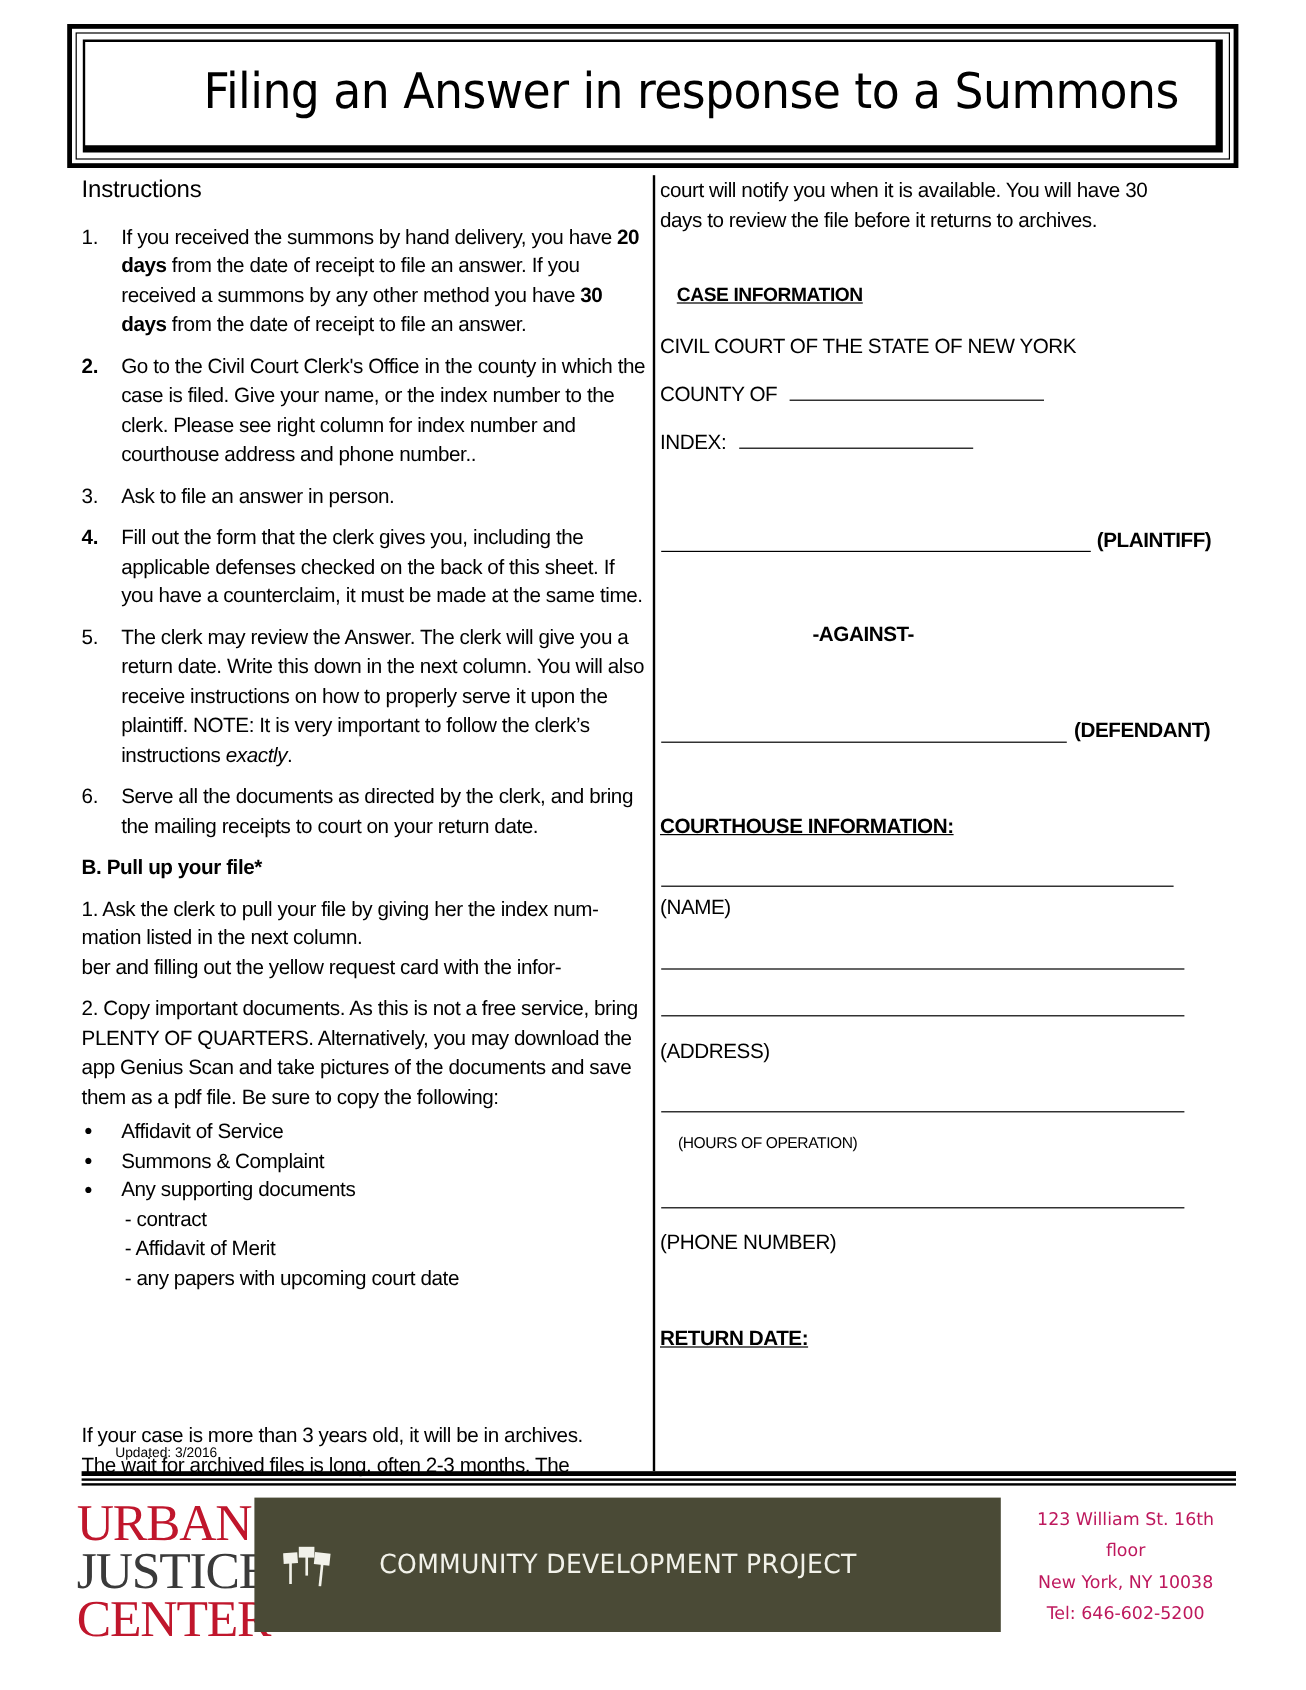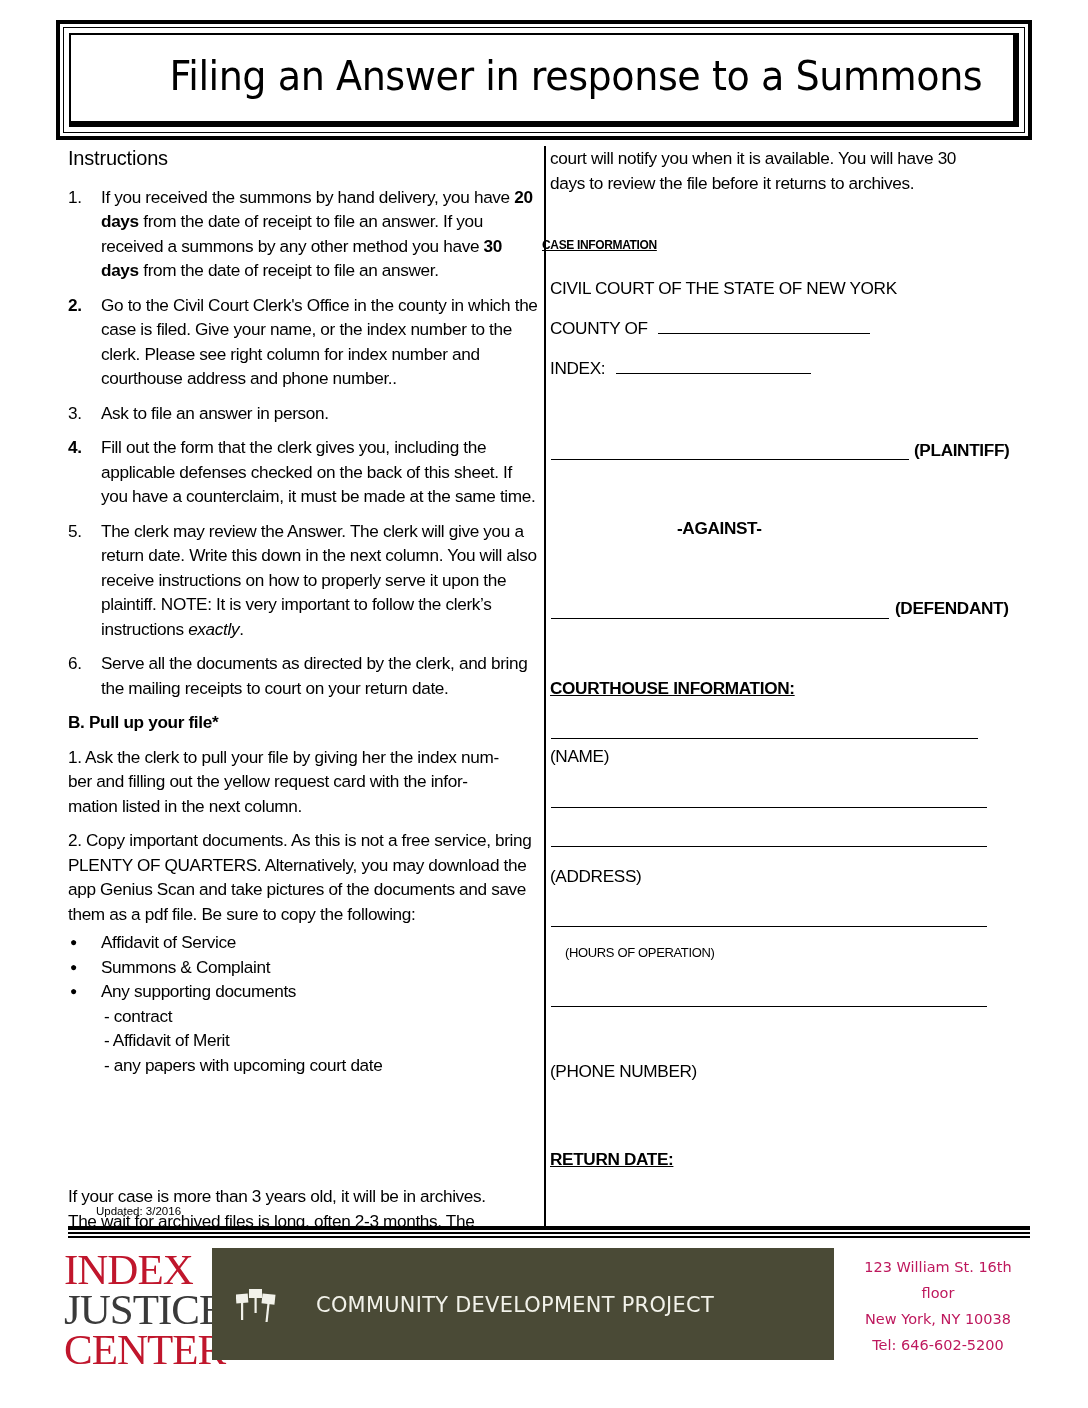--- a/index.html
+++ b/index.html
@@ -106,22 +106,22 @@
 
   <div class="step">
     <div class="step-num">6.</div>
     <div class="step-body">Serve all the documents as directed by the clerk, and bring the mailing receipts to court on your return date.</div>
   </div>
 
   <div class="sub-heading">B. Pull up your file*</div>
 
   <div class="para">
     <div>1. Ask the clerk to pull your file by giving her the index num-</div>
+    <div>mation listed in the next column.</div>
     <div>ber and filling out the yellow request card with the infor-</div>
-    <div>mation listed in the next column.</div>
   </div>
 
   <div class="para" style="margin-bottom:4px;">2. Copy important documents. As this is not a free service, bring PLENTY OF QUARTERS. Alternatively, you may download the app Genius Scan and take pictures of the documents and save them as a pdf file. Be sure to copy the following:</div>
 
   <div class="bullets">
     <div class="bullet">
         <span class="bullet-dot">●</span>
         <span>Affidavit of Service</span>
       </div>
     <div class="bullet">
@@ -142,21 +142,21 @@
     <div>The wait for archived files is long, often 2-3 months. The</div>
   </div>
 </div>
 
 <div class="updated">Updated: 3/2016</div>
 
 <div class="right-col">
   <div class="rc-line" style="width:440px;">court will notify you when it is available. You will have 30 days to review the file before it returns to archives.</div>
 </div>
 
-<div class="abs u-bold" style="left:542px; top:238px; font-size:12px; letter-spacing:-0.35px;">CASE INFORMATION</div>
+<div class="abs u-bold" style="left:564px; top:238px; font-size:16px; letter-spacing:-0.35px;">CASE INFORMATION</div>
 <div class="abs" style="left:550px; top:278px; font-size:17.2px; letter-spacing:-0.35px;">CIVIL COURT OF THE STATE OF NEW YORK</div>
 
 <div class="abs" style="left:550px; top:318px; font-size:17.2px; letter-spacing:-0.35px;">
   <span>COUNTY OF</span>
   <span class="blank" style="width:212px; margin-left:6px;"></span>
 </div>
 
 <div class="abs" style="left:550px; top:358px; font-size:17.2px; letter-spacing:-0.35px;">
   <span>INDEX:</span>
   <span class="blank" style="width:195px; margin-left:6px;"></span>
@@ -176,30 +176,30 @@
 <div class="abs" style="left:550px; top:746px; font-size:17.2px; letter-spacing:-0.35px;">(NAME)</div>
 
 <div class="hrule" style="left:551px; top:807px; width:436px;"></div>
 <div class="hrule" style="left:551px; top:846px; width:436px;"></div>
 <div class="abs" style="left:550px; top:866px; font-size:17.2px; letter-spacing:-0.35px;">(ADDRESS)</div>
 
 <div class="hrule" style="left:551px; top:926px; width:436px;"></div>
 <div class="abs" style="left:539px; top:945px; font-size:13px; letter-spacing:-0.35px;margin-left:26px;">(HOURS OF OPERATION)</div>
 
 <div class="hrule" style="left:551px; top:1006px; width:436px;"></div>
-<div class="abs" style="left:550px; top:1025px; font-size:17.2px; letter-spacing:-0.35px;margin-top:36px;">(PHONE NUMBER)</div>
-
-<div class="abs u-bold" style="left:550px; top:1105px; font-size:17.2px; letter-spacing:-0.35px;margin-top:44px;">RETURN DATE:</div>
+<div class="abs" style="left:550px; top:1025px; font-size:17.2px; letter-spacing:-0.35px;">(PHONE NUMBER)</div>
+
+<div class="abs u-bold" style="left:550px; top:1105px; font-size:17.2px; letter-spacing:-0.35px;">RETURN DATE:</div>
 
 <div class="bottom-rule-1"></div>
 <div class="bottom-rule-2"></div>
 <div class="bottom-rule-3"></div>
 
 <div class="ujc-logo">
-  <div class="red">INDEX</div>
+  <div class="red">URBAN</div>
   <div class="gray">JUSTICE</div>
   <div class="red">CENTER</div>
 </div>
 
 <div class="cdp-banner">
   <svg class="cdp-icon" viewBox="0 0 40 36">
     <g fill="#f2f2ea">
       <rect x="0" y="8" width="12" height="9" transform="rotate(-4 6 12)"></rect>
       <rect x="5" y="15" width="2.2" height="19"></rect>
       <rect x="13" y="3" width="13" height="9"></rect>

